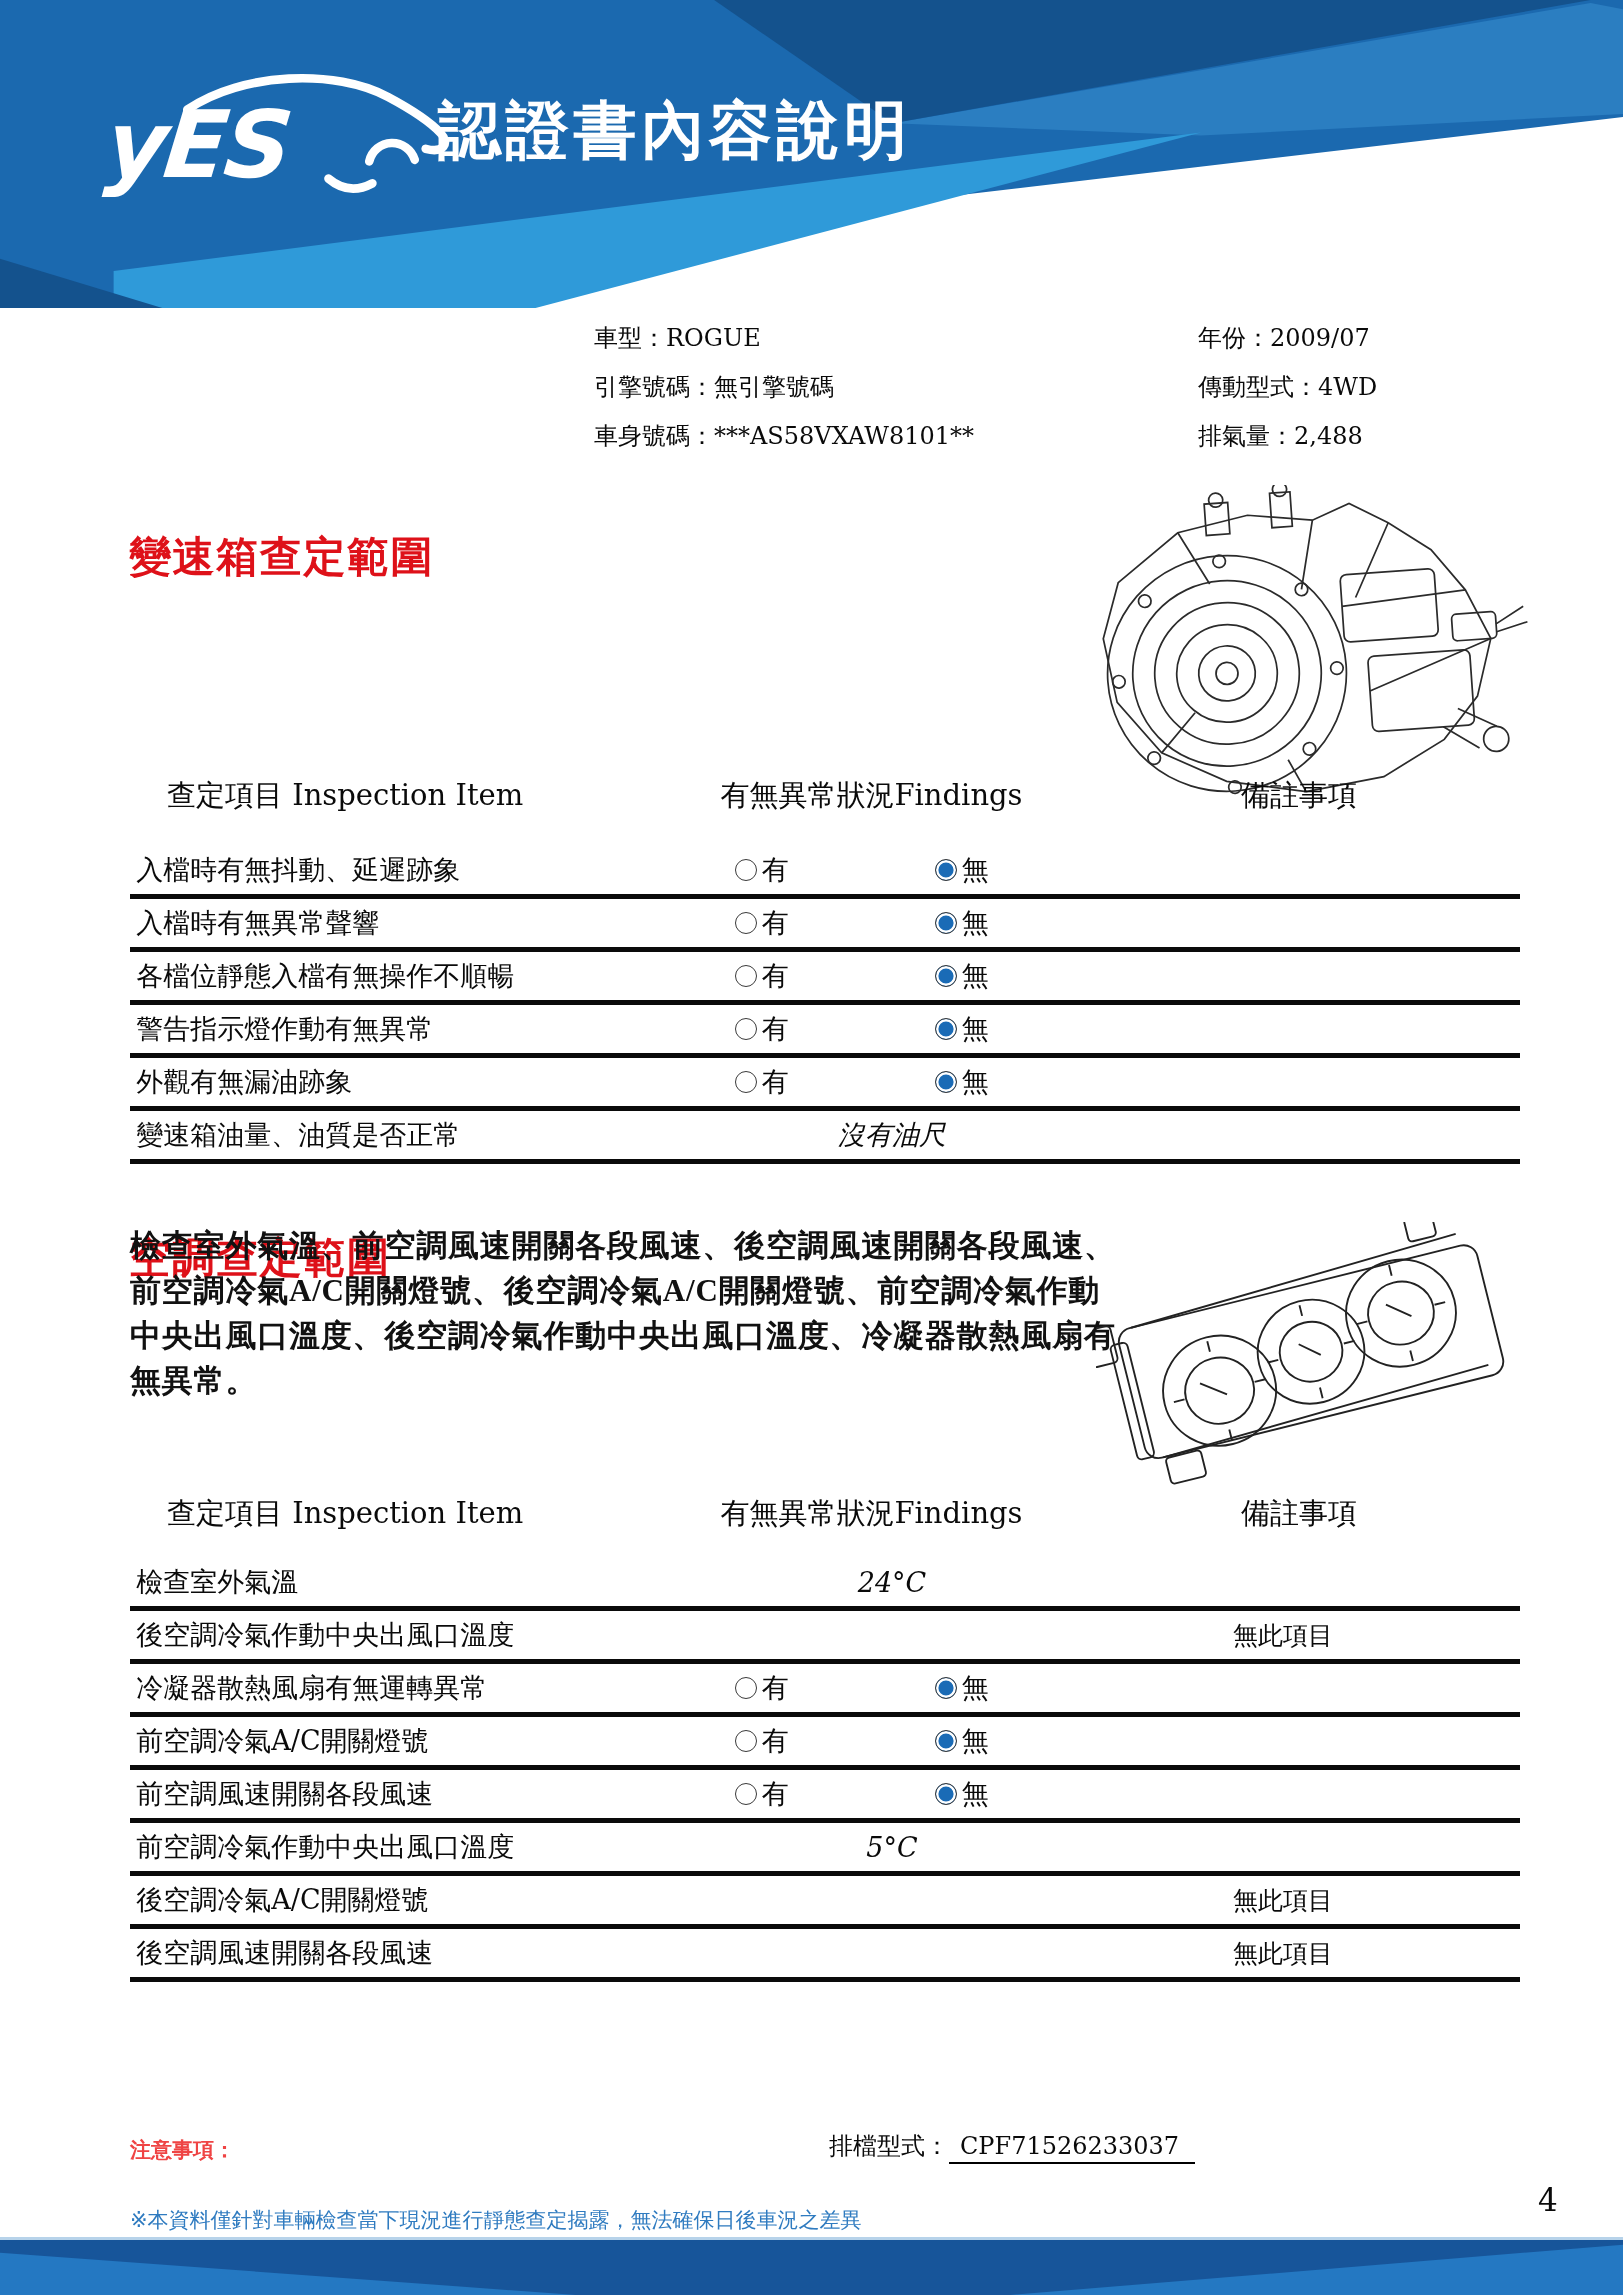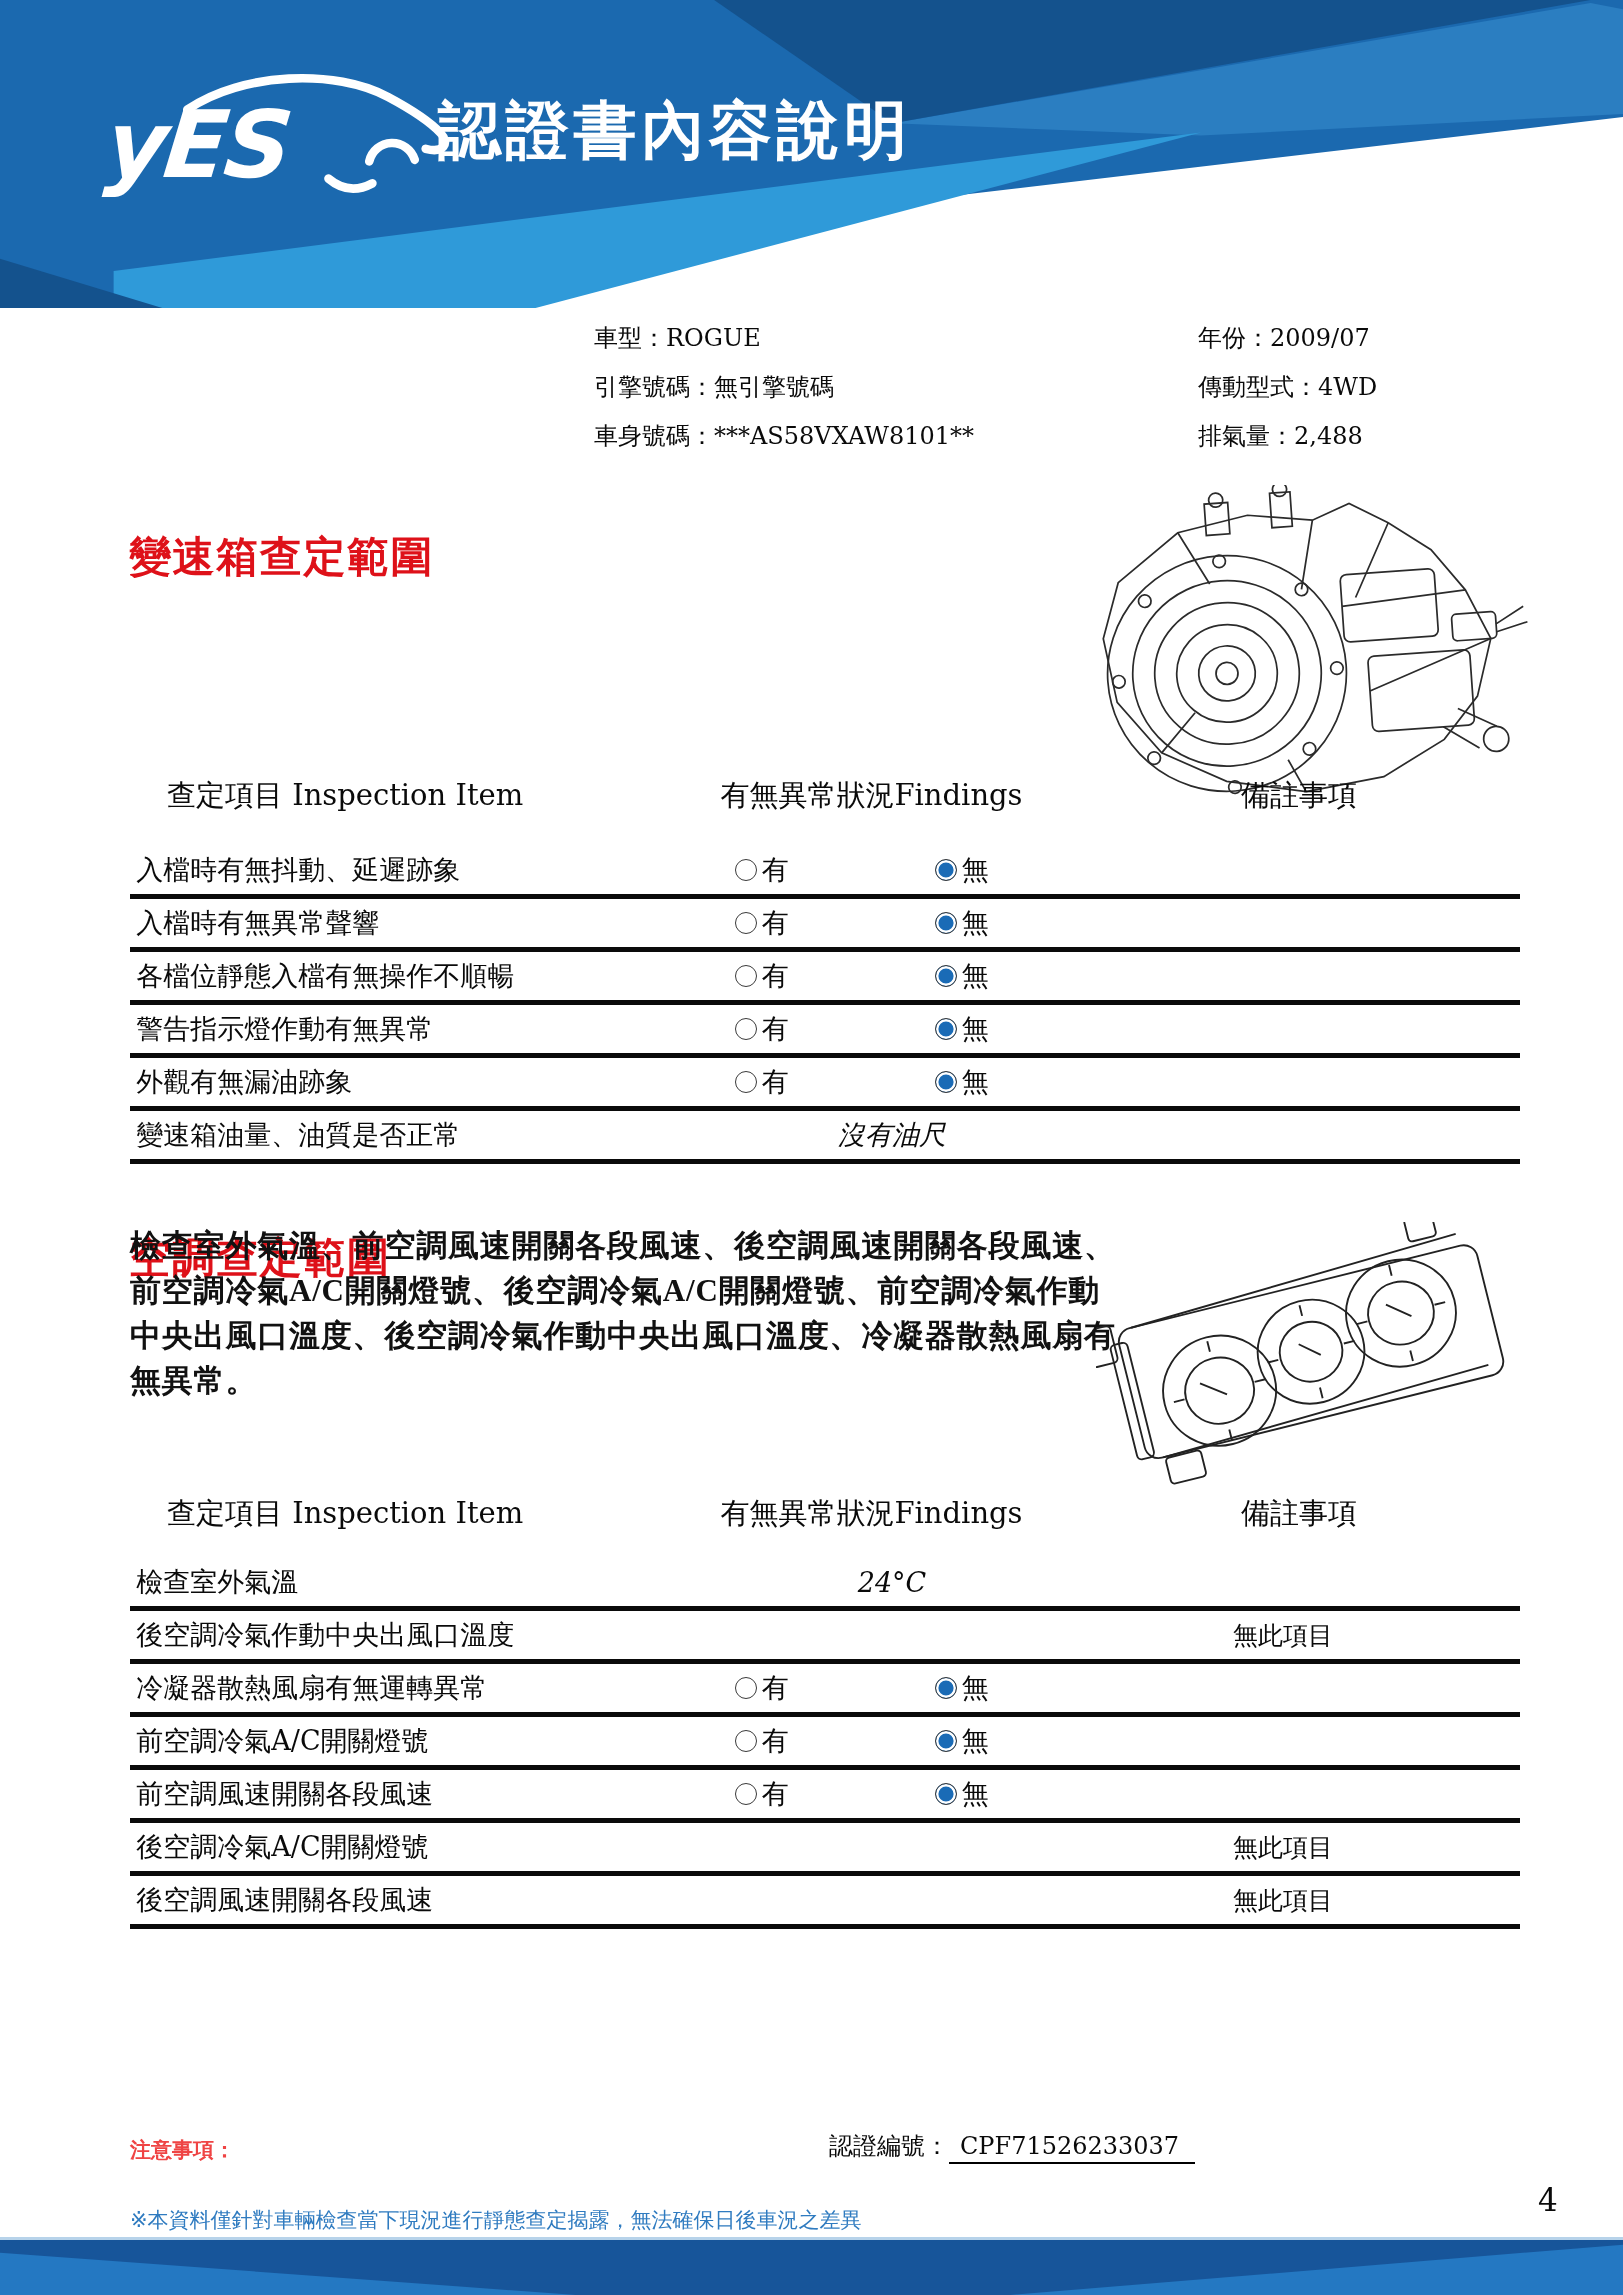--- a/index.html
+++ b/index.html
@@ -301,37 +301,41 @@
             <span class="radio"></span>
             <span>有</span>
           </span>
         <span class="radio-opt opt-no">
             <span class="radio checked"></span>
             <span>無</span>
           </span>
       </span>
     </div>
     <div class="trow">
+      <span class="t-item">前空調冷氣作動中央出風口溫度</span>
+      <span class="t-find">5°C</span>
+    </div>
+    <div class="trow">
       <span class="t-item">後空調冷氣A/C開關燈號</span>
       <span class="t-remark">無此項目</span>
     </div>
     <div class="trow">
       <span class="t-item">後空調風速開關各段風速</span>
       <span class="t-remark">無此項目</span>
     </div>
   </div>
 
   <div class="notes">
     <div class="nt">注意事項：</div>
     <div>※本資料僅針對車輛檢查當下現況進行靜態查定揭露，無法確保日後車況之差異
 ※本認證報告限授權委託人使用</div>
   </div>
 
   <div class="cert">
-    <span>認證編號：</span><span class="cert-num">CPF71526233037</span>
+    <span>排檔型式：</span><span class="cert-num">CPF71526233037</span>
   </div>
 
   <div class="pagenum">4</div>
 
   <div class="footbar">
     <div class="fl"></div>
     <div class="fr"></div>
   </div>
 
 </div>

